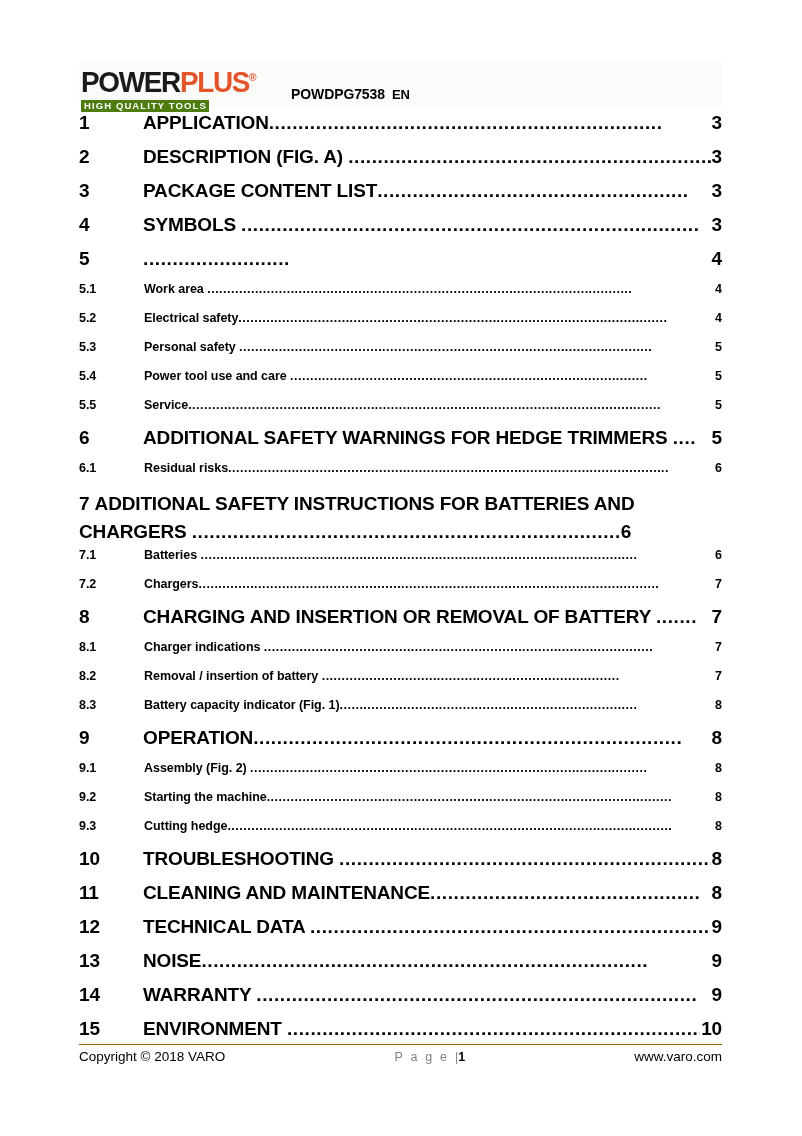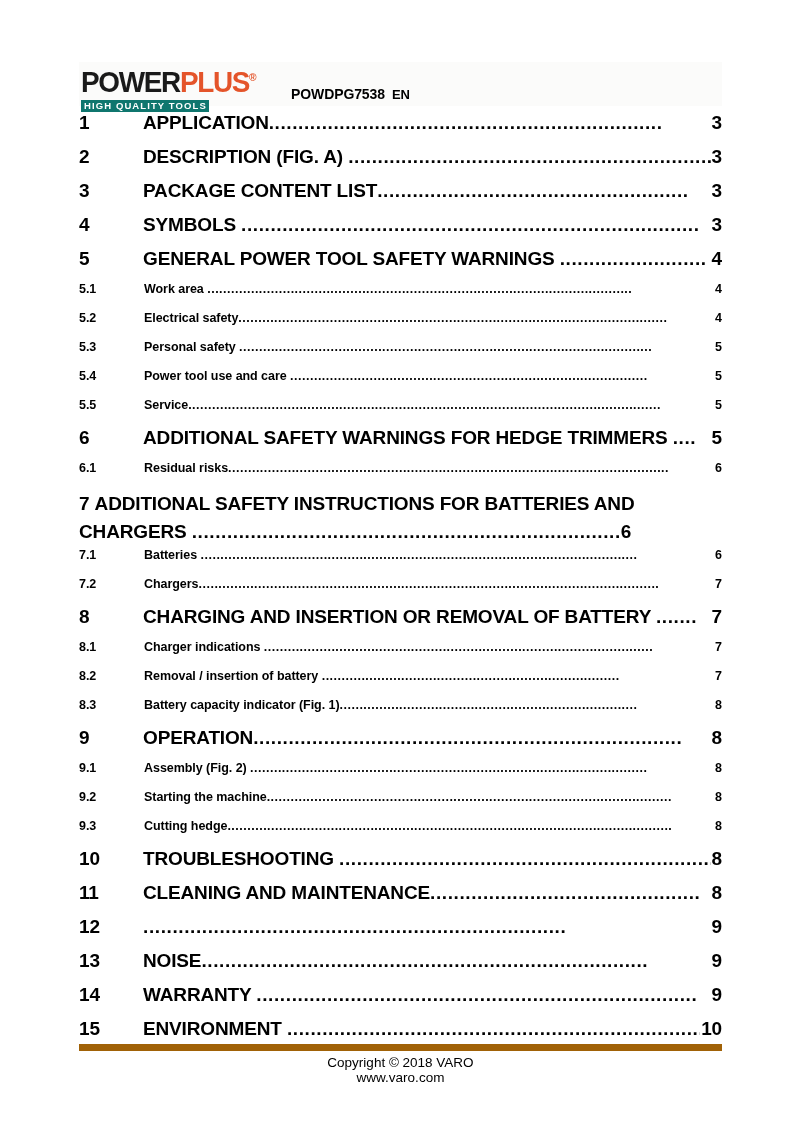--- a/index.html
+++ b/index.html
@@ -57,21 +57,21 @@
   }
   .logo-power { color: #1a1a1a; }
   .logo-plus  { color: #e4542a; }
   .logo-reg {
     color: #e4542a;
     font-size: 11px;
     vertical-align: super;
     letter-spacing: 0;
   }
   .logo-bar {
-    background: #0f766e;
+    background: #4d7c0f;
     color: #ffffff;
     font-size: 9.5px;
     font-weight: bold;
     letter-spacing: 1.1px;
     padding: 1px 2px 1px 3px;
     display: inline-block;
     margin-top: 0px;
     line-height: 10px;
     white-space: nowrap;
   }
@@ -149,26 +149,25 @@
   .toc-row.wrap .inline-dots {
     letter-spacing: 0.6px;
   }
 
   
   .footer {
     position: absolute;
     left: 79px;
     top: 1044px;
     width: 643px;
-    border-top: 7px solid #a16207;
+    border-top: 1px solid #a16207;
     padding-top: 4px;
     display: flex;
     align-items: center;
     font-size: 13.5px;
-    flex-direction: column;
   }
   .footer-left { flex: 0 0 auto; }
   .footer-center {
     flex: 1 1 auto;
     text-align: center;
     color: #808080;
     letter-spacing: 2.2px;
     font-size: 12.5px;
   }
   .footer-center .pagenum {
@@ -220,21 +219,20 @@
 
       <div class="toc-row lvl1">
         <span class="toc-num">4</span>
         <span class="toc-title">SYMBOLS </span>
         <span class="toc-dots">..............................................................................</span>
         <span class="toc-page">3</span>
       </div>
 
       <div class="toc-row lvl1">
         <span class="toc-num">5</span>
-        <span class="toc-title">GENERAL POWER TOOL SAFETY WARNINGS </span>
         <span class="toc-dots">.........................</span>
         <span class="toc-page">4</span>
       </div>
 
       <div class="toc-row lvl2">
         <span class="toc-num">5.1</span>
         <span class="toc-title">Work area </span>
         <span class="toc-dots">...........................................................................................................</span>
         <span class="toc-page">4</span>
       </div>
@@ -365,20 +363,21 @@
 
       <div class="toc-row lvl1">
         <span class="toc-num">11</span>
         <span class="toc-title">CLEANING AND MAINTENANCE</span>
         <span class="toc-dots">..............................................</span>
         <span class="toc-page">8</span>
       </div>
 
       <div class="toc-row lvl1">
         <span class="toc-num">12</span>
+        <span class="toc-title">TECHNICAL DATA </span>
         <span class="toc-dots">........................................................................</span>
         <span class="toc-page">9</span>
       </div>
 
       <div class="toc-row lvl1">
         <span class="toc-num">13</span>
         <span class="toc-title">NOISE</span>
         <span class="toc-dots">............................................................................</span>
         <span class="toc-page">9</span>
       </div>
@@ -395,15 +394,16 @@
         <span class="toc-title">ENVIRONMENT </span>
         <span class="toc-dots">.........................................................................</span>
         <span class="toc-page">10</span>
       </div>
 
     </div>
   </div>
 
   <div class="footer">
     <span class="footer-left">Copyright © 2018 VARO</span>
+    <span class="footer-center"><span>P a g e </span><span class="pipe">|</span><span class="pagenum">1</span></span>
     <span class="footer-right">www.varo.com</span>
   </div>
 </div>
 
 </body></html>

